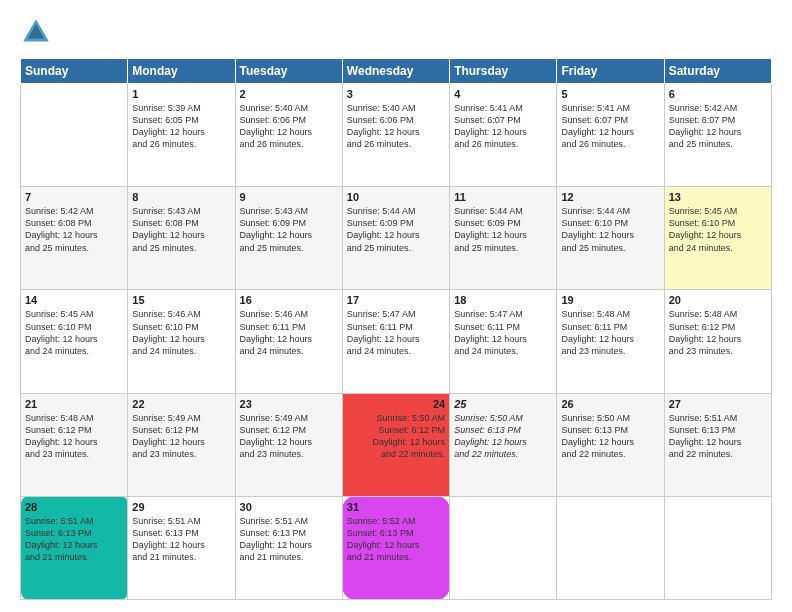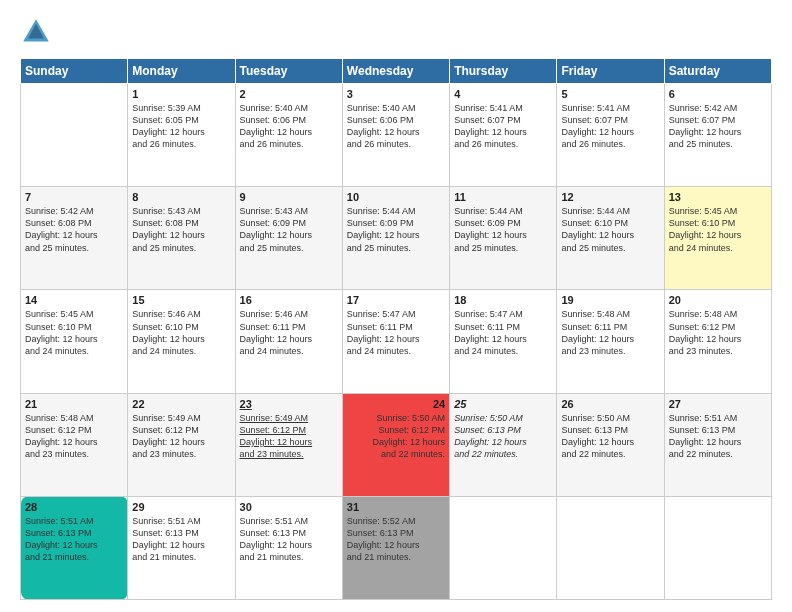--- a/index.html
+++ b/index.html
@@ -295,21 +295,21 @@
 Daylight: 12 hours
 and 23 minutes.</div>
           </td>
           <td style="background: rgb(245, 245, 245);">
             <span class="day-num">22</span>
             <div class="day-info" style="white-space: pre-line;">Sunrise: 5:49 AM
 Sunset: 6:12 PM
 Daylight: 12 hours
 and 23 minutes.</div>
           </td>
-          <td style="background: rgb(245, 245, 245); text-decoration: underline;">
+          <td style="background: rgb(245, 245, 245);">
             <span class="day-num">23</span>
             <div class="day-info" style="white-space: pre-line;">Sunrise: 5:49 AM
 Sunset: 6:12 PM
 Daylight: 12 hours
 and 23 minutes.</div>
           </td>
           <td style="background: #ef4444; text-align: right;">
             <span class="day-num">24</span>
             <div class="day-info" style="white-space: pre-line;">Sunrise: 5:50 AM
 Sunset: 6:12 PM
@@ -353,21 +353,21 @@
 Daylight: 12 hours
 and 21 minutes.</div>
           </td>
           <td style="background: rgb(255, 255, 255);">
             <span class="day-num">30</span>
             <div class="day-info" style="white-space: pre-line;">Sunrise: 5:51 AM
 Sunset: 6:13 PM
 Daylight: 12 hours
 and 21 minutes.</div>
           </td>
-          <td style="background: #a3a3a3;">
+          <td style="background: #d946ef; border-radius: 14px;">
             <span class="day-num">31</span>
             <div class="day-info" style="white-space: pre-line;">Sunrise: 5:52 AM
 Sunset: 6:13 PM
 Daylight: 12 hours
 and 21 minutes.</div>
           </td>
           <td class="empty"></td>
           <td class="empty"></td>
           <td class="empty"></td>
         </tr>

